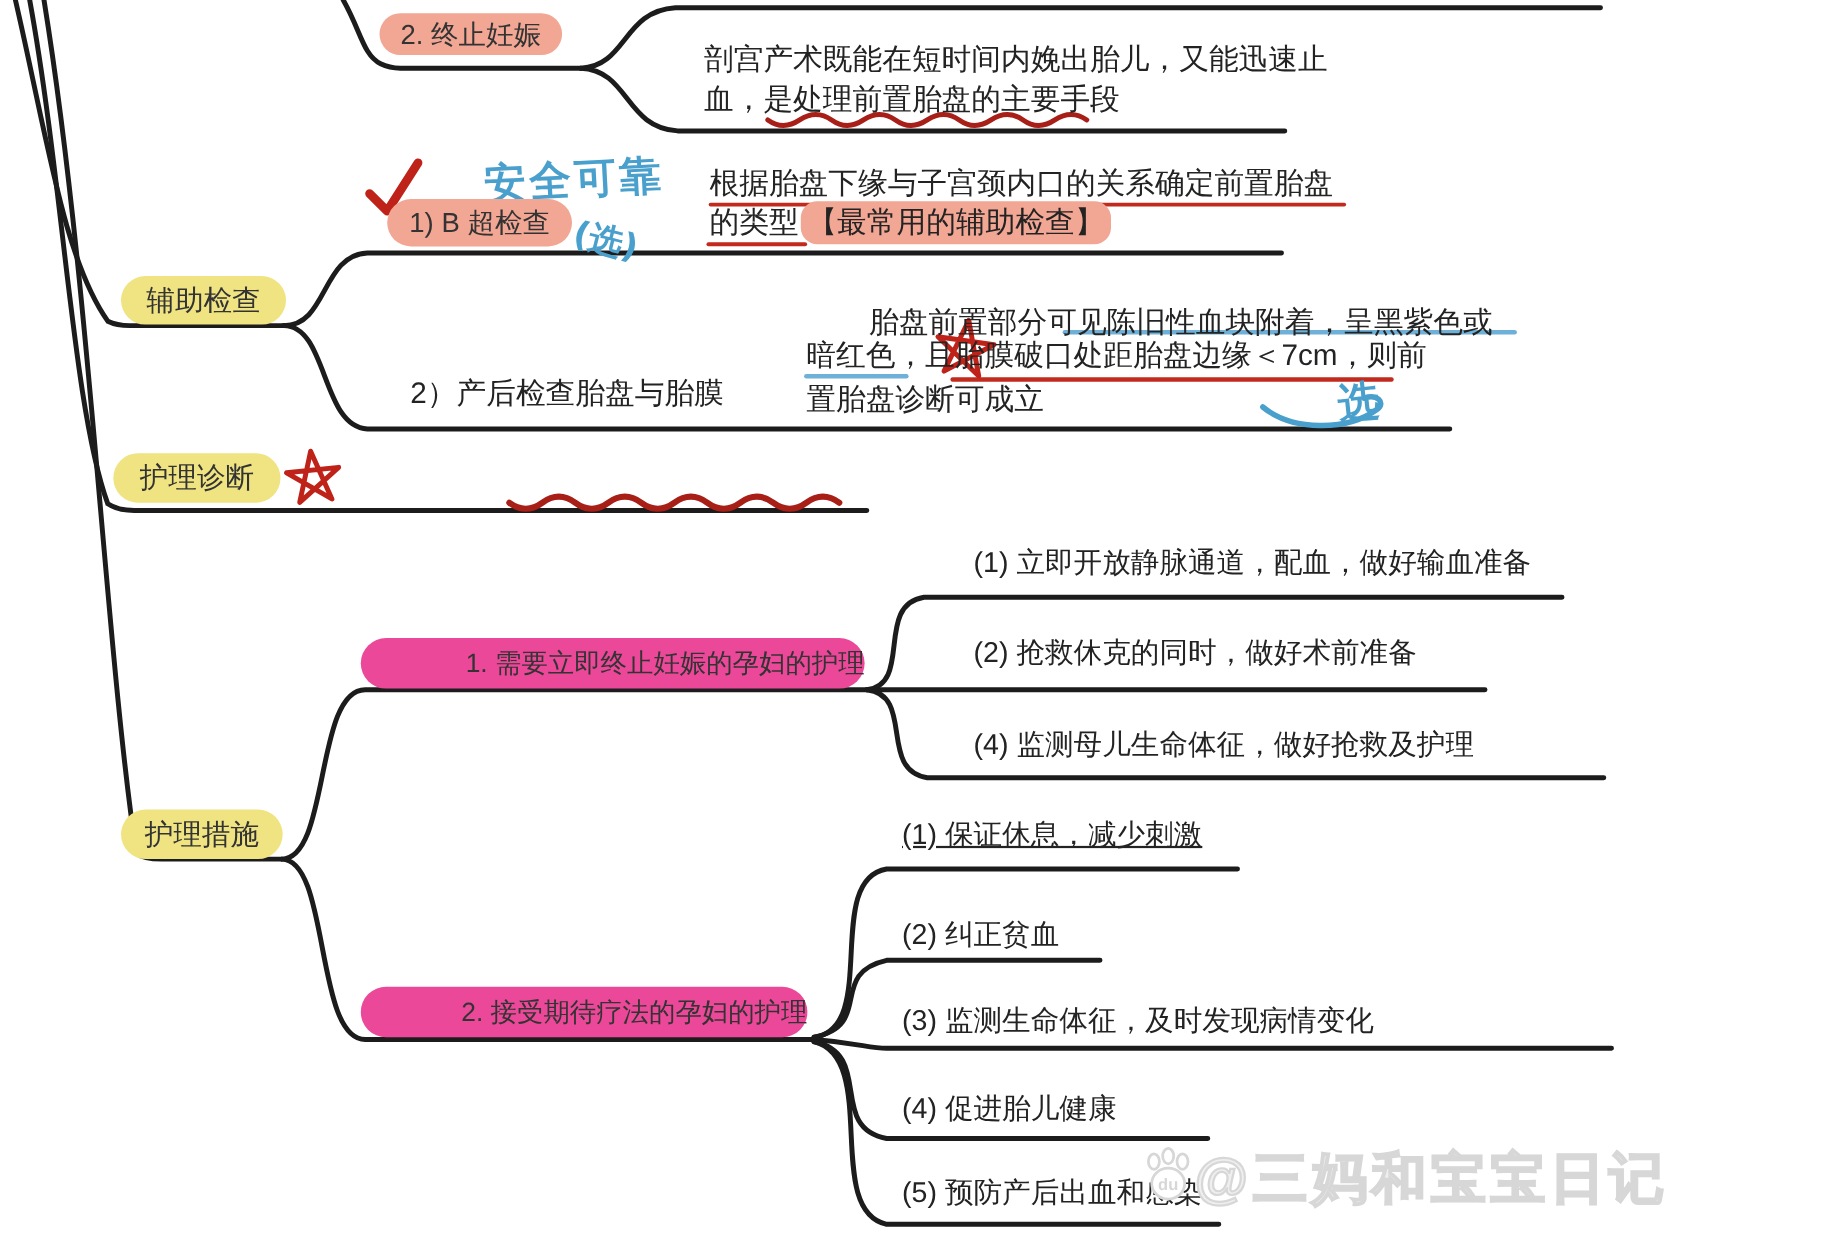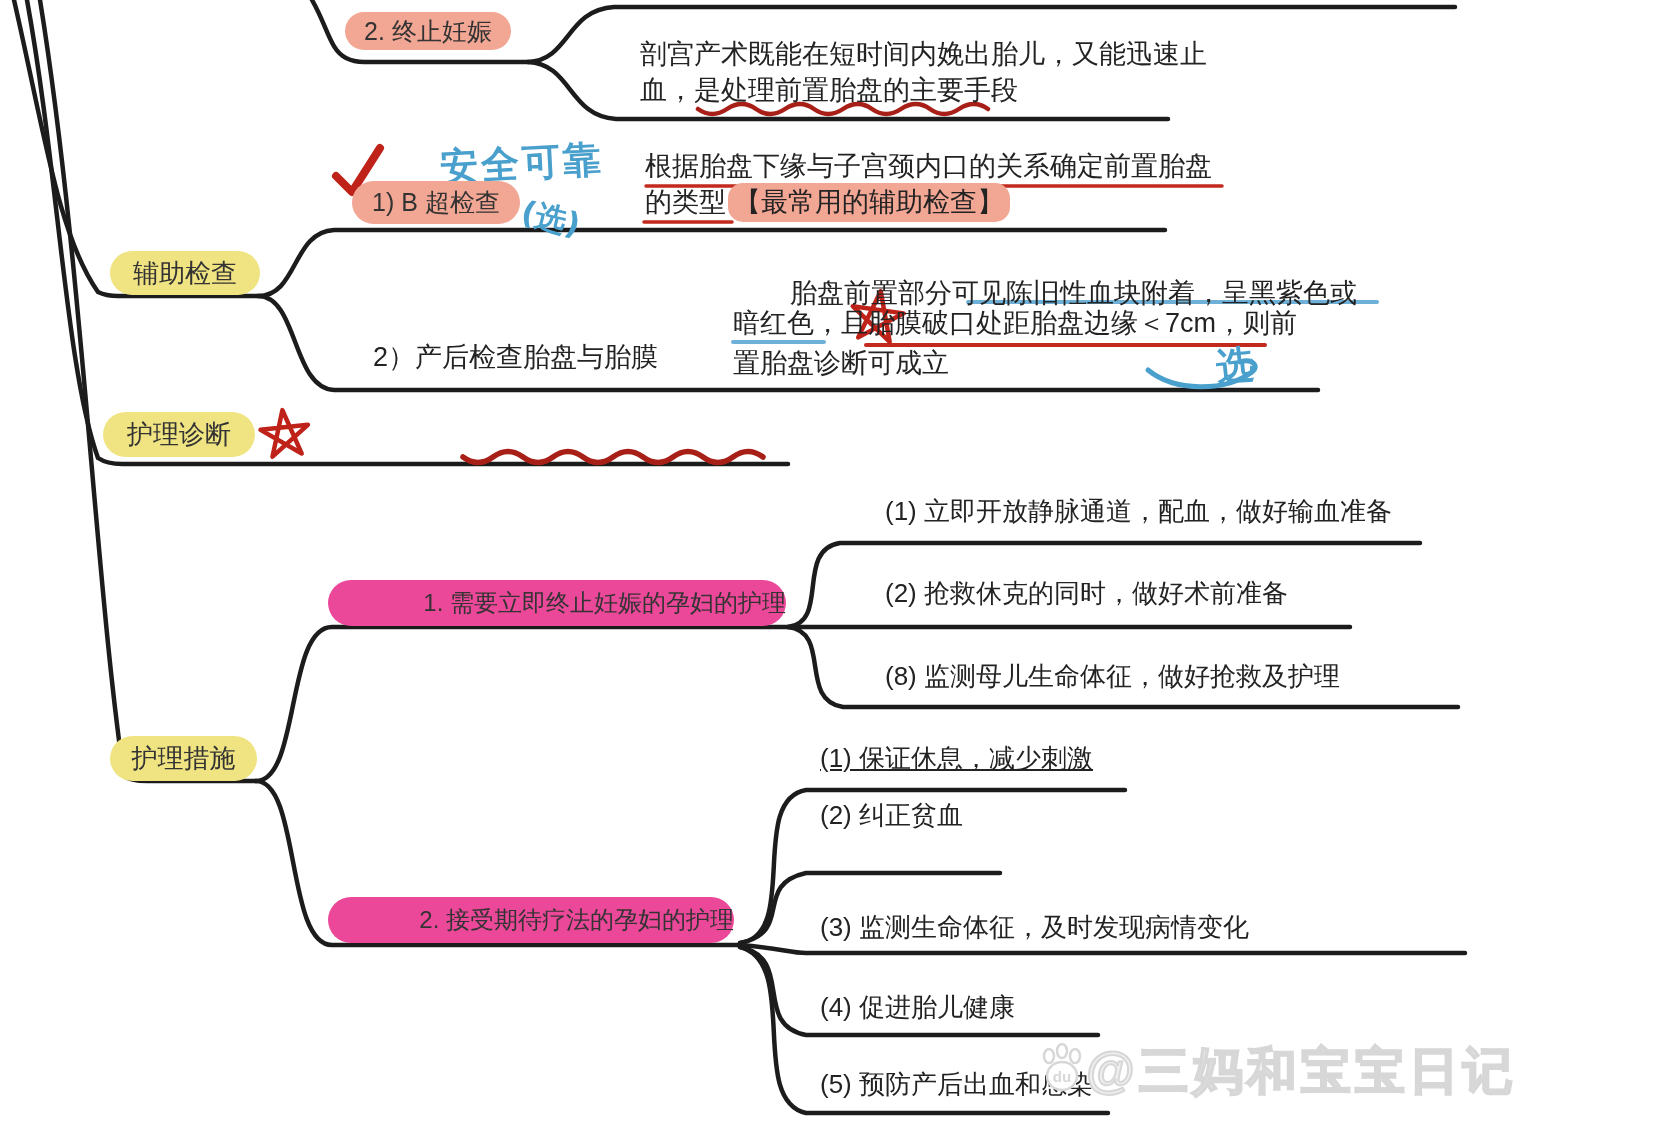--- a/index.html
+++ b/index.html
@@ -129,27 +129,27 @@
 
   <div class="node yellow" style="left:110px;top:736px;width:147px;height:45px;font-size:26px;">
     <span>护理措施</span>
   </div>
 
   <div class="node teal" style="left:328px;top:580px;width:458px;height:46px;font-size:24px;">
     <span>1.  需要立即终止妊娠的孕妇的护理</span>
   </div>
   <div class="abs item" style="left:885px;top:498px;">(1) 立即开放静脉通道，配血，做好输血准备</div>
   <div class="abs item" style="left:885px;top:580px;">(2) 抢救休克的同时，做好术前准备</div>
-  <div class="abs item" style="left:885px;top:663px;">(8) 监测母儿生命体征，做好抢救及护理</div>
+  <div class="abs item" style="left:885px;top:663px;">(4) 监测母儿生命体征，做好抢救及护理</div>
 
   <div class="node teal" style="left:328px;top:897px;width:406px;height:46px;font-size:24px;">
     <span>2.  接受期待疗法的孕妇的护理</span>
   </div>
   <div class="abs item" style="left:820px;top:745px;text-decoration:underline;">(1) 保证休息，减少刺激</div>
-  <div class="abs item" style="left:820px;top:802px;">(2) 纠正贫血</div>
+  <div class="abs item" style="left:820px;top:836px;">(2) 纠正贫血</div>
   <div class="abs item" style="left:820px;top:914px;">(3) 监测生命体征，及时发现病情变化</div>
   <div class="abs item" style="left:820px;top:994px;">(4) 促进胎儿健康</div>
   <div class="abs item" style="left:820px;top:1071px;">(5) 预防产后出血和感染</div>
 
   <div id="wm">
     <svg width="48" height="56" viewBox="0 0 48 56">
       <g fill="#ffffff" stroke="#d7d7d7" stroke-width="2.5">
         <ellipse cx="11" cy="16" rx="5" ry="7"></ellipse>
         <ellipse cx="24" cy="11" rx="5" ry="7"></ellipse>
         <ellipse cx="37" cy="16" rx="5" ry="7"></ellipse>

